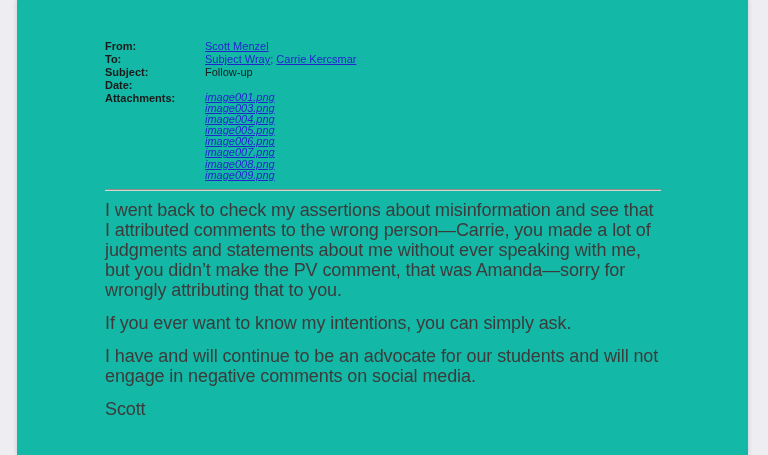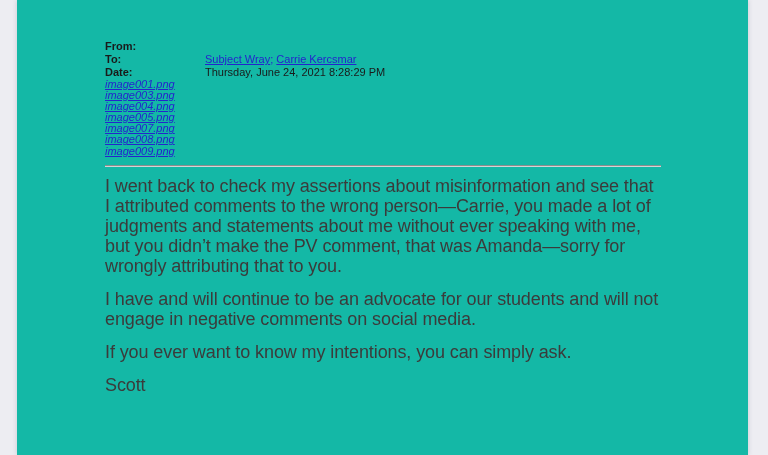--- a/index.html
+++ b/index.html
@@ -64,50 +64,56 @@
 </head>
 <body>
 
 <div class="paper">
   <div class="content">
 
     <div class="hdr">
 
       <div class="hdr-row">
         <span class="hdr-label">From:</span>
+        <span class="hdr-value"><a class="lnk">Scott Menzel</a></span>
       </div>
 
       <div class="hdr-row">
         <span class="hdr-label">To:</span>
         <span class="hdr-value"><a class="lnk">Subject Wray</a><span class="lnk-sep">;</span> <a class="lnk">Carrie Kercsmar</a></span>
       </div>
 
+      <div class="hdr-row">
+        <span class="hdr-label">Subject:</span>
+        <span class="hdr-value">Follow-up</span>
+      </div>
 
       <div class="hdr-row">
         <span class="hdr-label">Date:</span>
-        <span class="hdr-value">Thursday, June 24, 2021 8:28:29 PM</span>
       </div>
 
       <div class="hdr-row">
+        <span class="hdr-label">Attachments:</span>
         <span class="hdr-value attach-list">
           <span class="attach-item"><a class="lnk">image001.png</a></span>
           <span class="attach-item"><a class="lnk">image003.png</a></span>
           <span class="attach-item"><a class="lnk">image004.png</a></span>
           <span class="attach-item"><a class="lnk">image005.png</a></span>
+          <span class="attach-item"><a class="lnk">image006.png</a></span>
           <span class="attach-item"><a class="lnk">image007.png</a></span>
           <span class="attach-item"><a class="lnk">image008.png</a></span>
           <span class="attach-item"><a class="lnk">image009.png</a></span>
         </span>
       </div>
 
     </div>
 
     <div class="divider"></div>
 
     <div class="mailbody">
       <p class="para">I went back to check my assertions about misinformation and see that I attributed comments to the wrong person—Carrie, you made a lot of judgments and statements about me without ever speaking with me, but you didn’t make the PV comment, that was Amanda—sorry for wrongly attributing that to you.</p>
+      <p class="para">If you ever want to know my intentions, you can simply ask.</p>
       <p class="para">I have and will continue to be an advocate for our students and will not engage in negative comments on social media.</p>
-      <p class="para">If you ever want to know my intentions, you can simply ask.</p>
       <p class="para sig">Scott</p>
     </div>
 
   </div>
 </div>
 
 </body></html>

